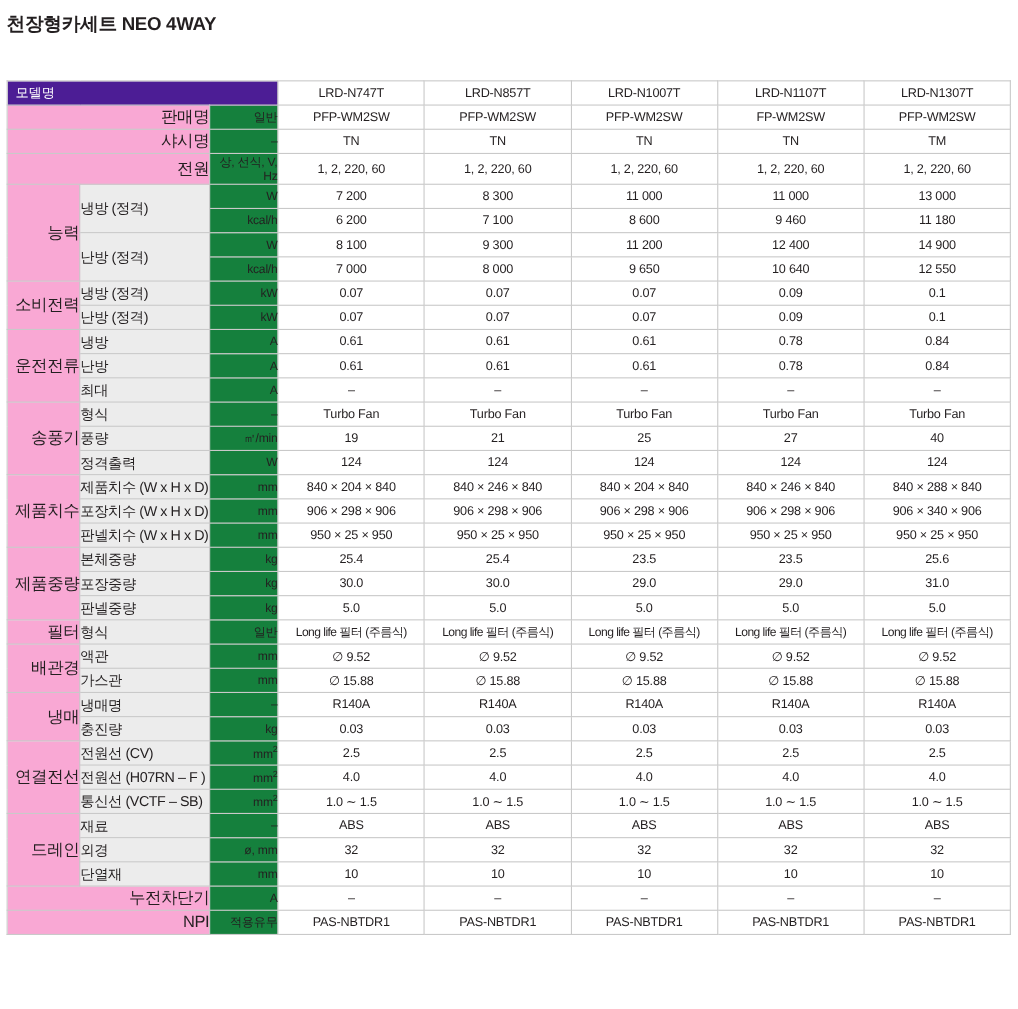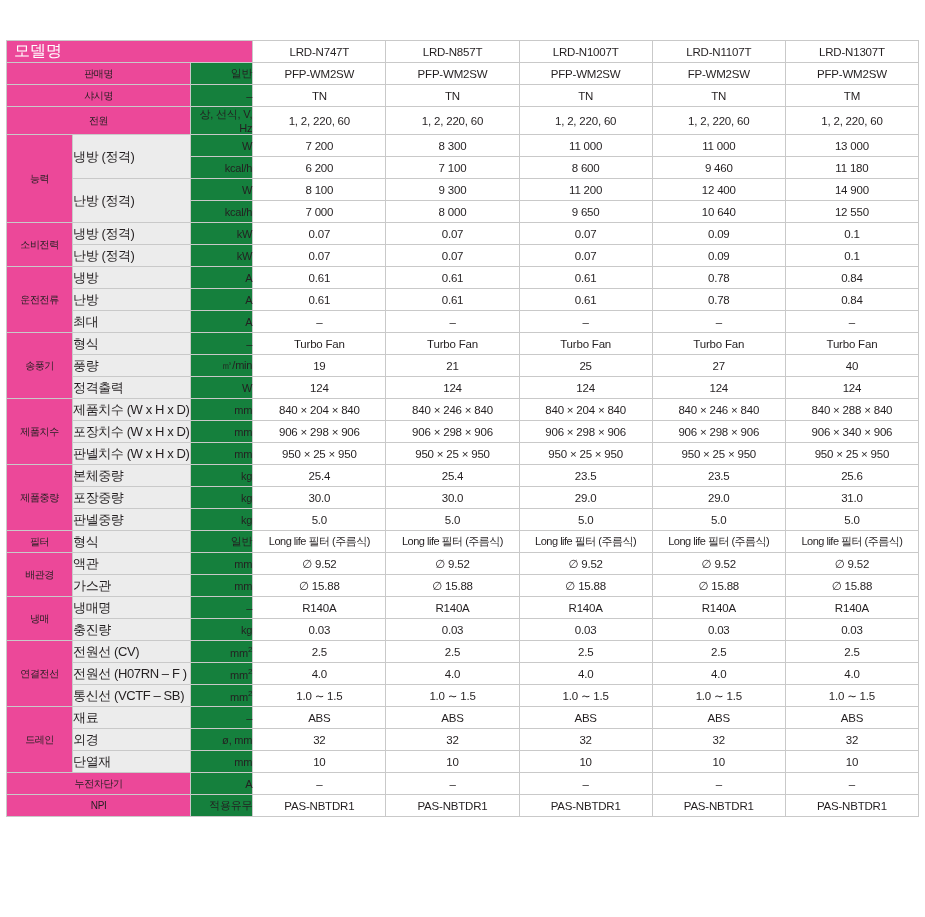--- a/index.html
+++ b/index.html
@@ -39,45 +39,45 @@
     font-weight: normal;
   }
   
   col.c1 { width: 66px; }
   col.c2 { width: 118px; }
   col.c3 { width: 62px; }
   col.cv { width: 133px; }
 
   
   thead th {
-    background: #ec4899;
+    background: #4c1d95;
     color: #ffffff;
     font-weight: bold;
     height: 24px;
-    font-size: 16px;
+    font-size: 12px;
     border: 1px solid #d4004b;
   }
   thead th.modelname {
     text-align: left;
     padding-left: 7px;
   }
   thead th.modelcol {
     font-size: 11.5px;
     color: #231f20;
     background: #ffffff;
     border: 1px solid #c9c9c9;
     letter-spacing: -0.2px;
   }
   
   td.lab1 {
-    background: #ec4899;
+    background: #f9a8d4;
     padding-left: 7px;
-    text-align: center;
+    text-align: right;
     letter-spacing: -0.4px;
-    font-size: 10px;
+    font-size: 15px;
   }
   td.lab2 {
     background: #ececec;
     padding-left: 14px;
     text-align: left;
     letter-spacing: -0.4px;
     font-size: 13px;
   }
   td.lab1.spanrow, td.lab2.spanrow { vertical-align: middle; }
   td.unit {
@@ -97,20 +97,21 @@
   td.val.small {
     font-size: 11px;
     letter-spacing: -0.5px;
   }
   sup { font-size: 8px; vertical-align: super; }
 </style>
 </head>
 <body>
 
 <div class="page">
+  <div class="page-title">천장형카세트 NEO 4WAY</div>
 
   <table class="spec">
     <colgroup>
       <col class="c1">
         <col class="c2">
         <col class="c3">
       <col class="cv">
         <col class="cv">
         <col class="cv">
         <col class="cv">

